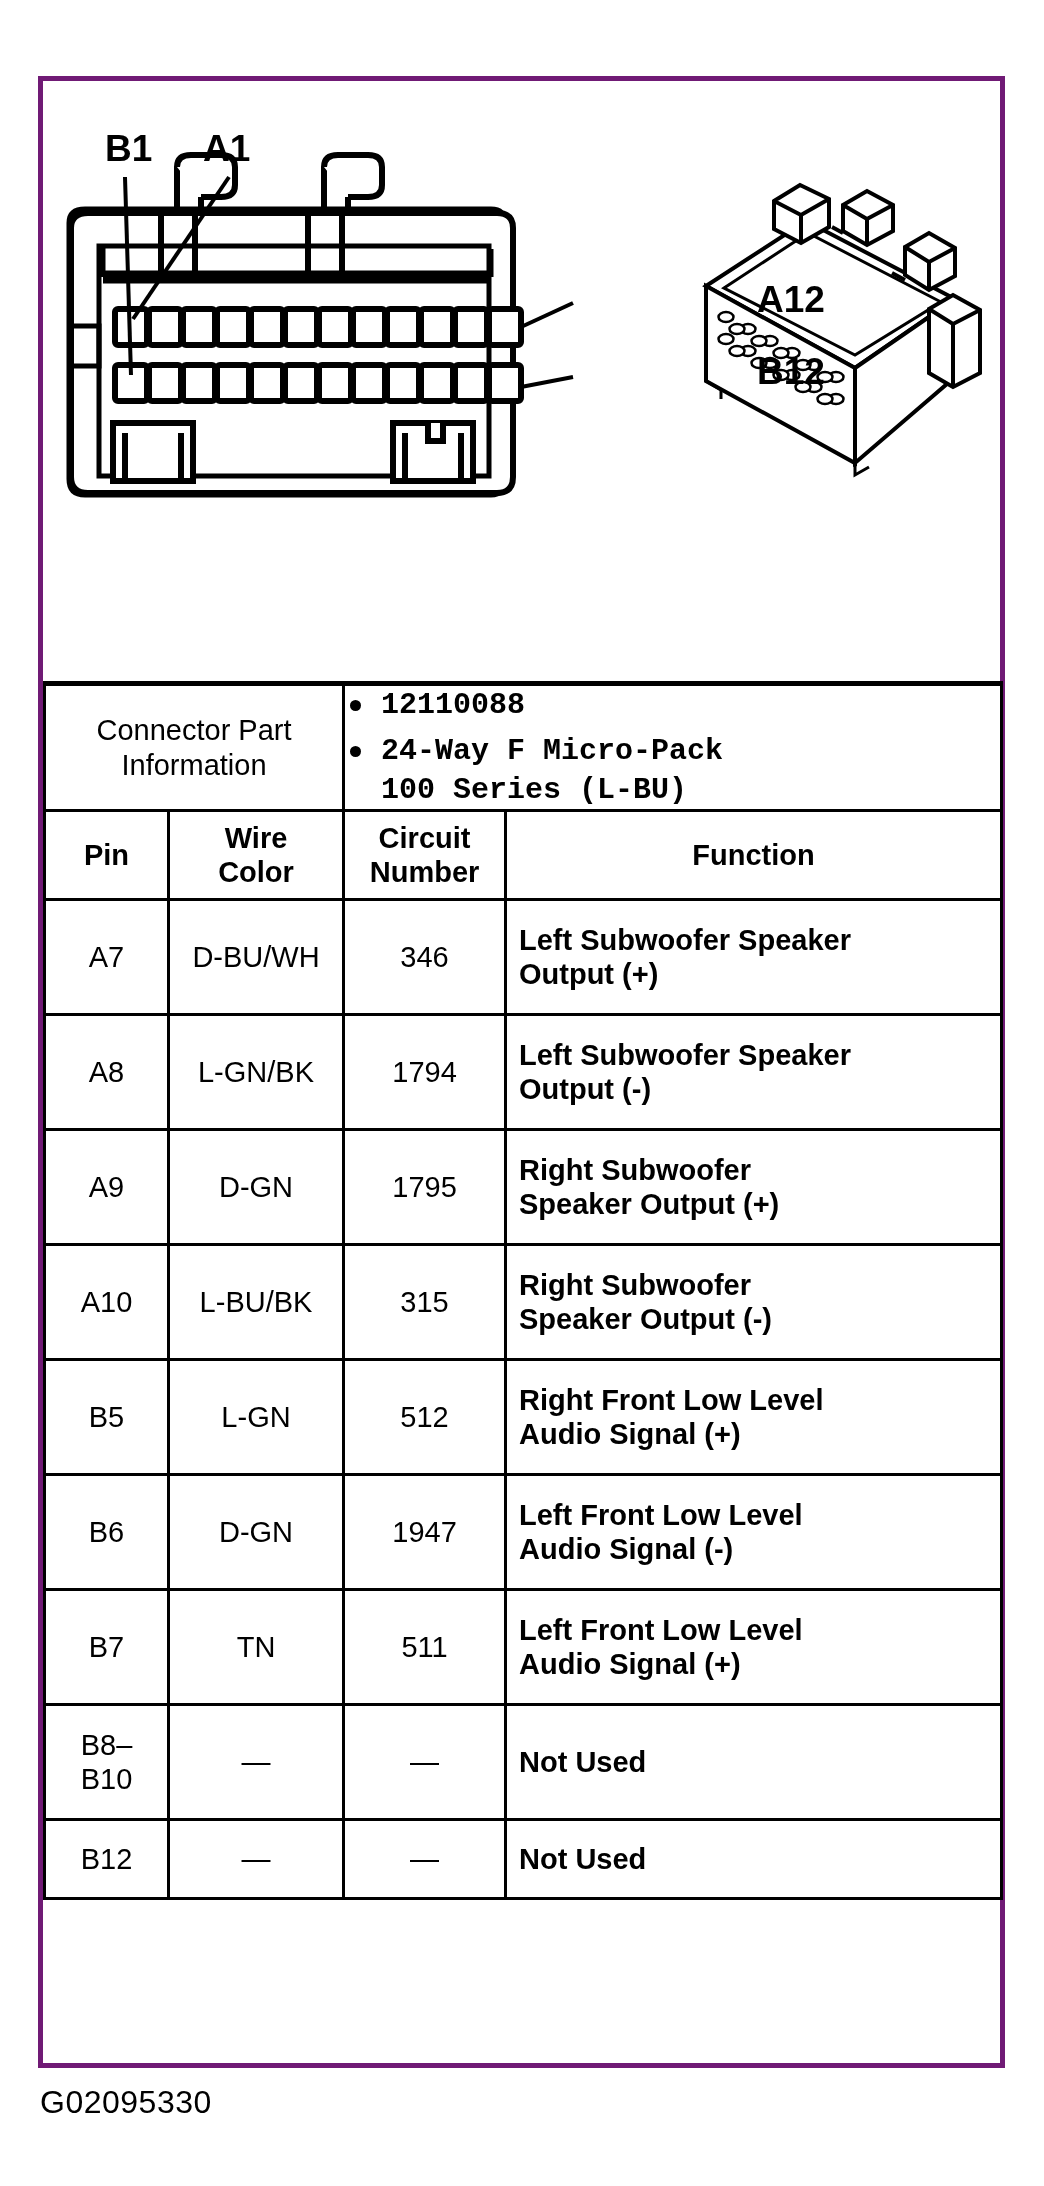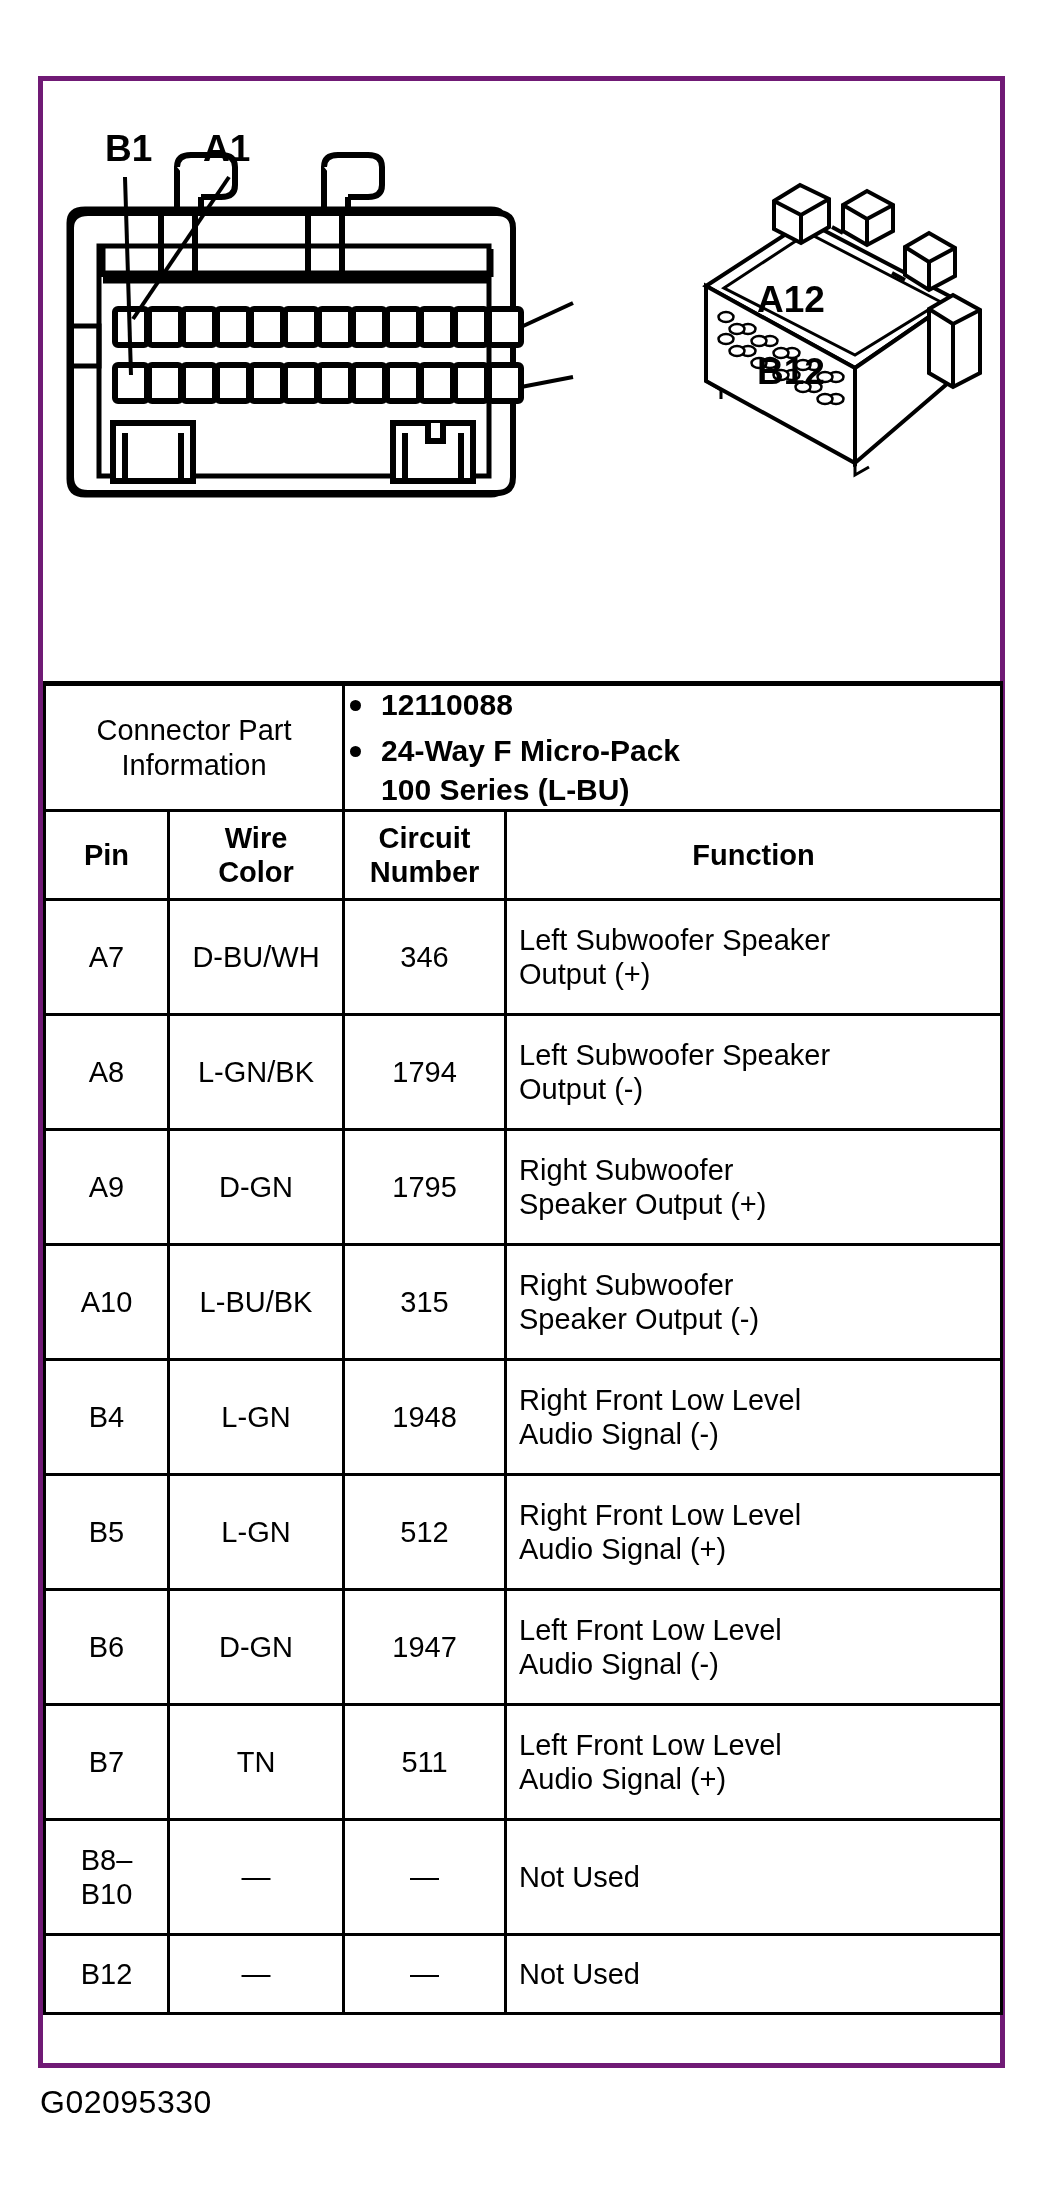--- a/index.html
+++ b/index.html
@@ -81,20 +81,21 @@
 
   .hdr-info-label {
     text-align: center;
     font-weight: normal;
     font-size: 30px;
     line-height: 1.2;
     padding: 26px 8px;
   }
   .hdr-info-value {
     padding: 18px 10px 18px 30px;
+    font-family: Liberation Mono, monospace;
   }
   .bullet-list {
     margin: 0;
     padding: 0;
     list-style: none;
     font-weight: bold;
     font-size: 30px;
     line-height: 1.28;
   }
   .bullet-list li {
@@ -124,20 +125,21 @@
   }
 
   td.pin, td.wire, td.circ {
     text-align: center;
     font-size: 30px;
   }
   td.func {
     text-align: left;
     font-size: 29px;
     padding-left: 16px;
+    font-weight: bold;
   }
   td.tall   { height: 94px; }
   td.short  { height: 58px; }
 
   .dash { font-size: 30px; }
 
   #footer-code {
     position: absolute;
     left: 40px;
     top: 2084px;
@@ -384,29 +386,20 @@
         <td class="pin cell tall">A10</td>
         <td class="wire cell tall">L-BU/BK</td>
         <td class="circ cell tall">315</td>
         <td class="func cell tall">
           <span>Right Subwoofer</span><br>
           <span>Speaker Output (-)</span>
         </td>
       </tr>
 
 
-      <tr>
-        <td class="pin cell tall">B4</td>
-        <td class="wire cell tall">L-GN</td>
-        <td class="circ cell tall">1948</td>
-        <td class="func cell tall">
-          <span>Right Front Low Level</span><br>
-          <span>Audio Signal (-)</span>
-        </td>
-      </tr>
 
       <tr>
         <td class="pin cell tall">B5</td>
         <td class="wire cell tall">L-GN</td>
         <td class="circ cell tall">512</td>
         <td class="func cell tall">
           <span>Right Front Low Level</span><br>
           <span>Audio Signal (+)</span>
         </td>
       </tr>

